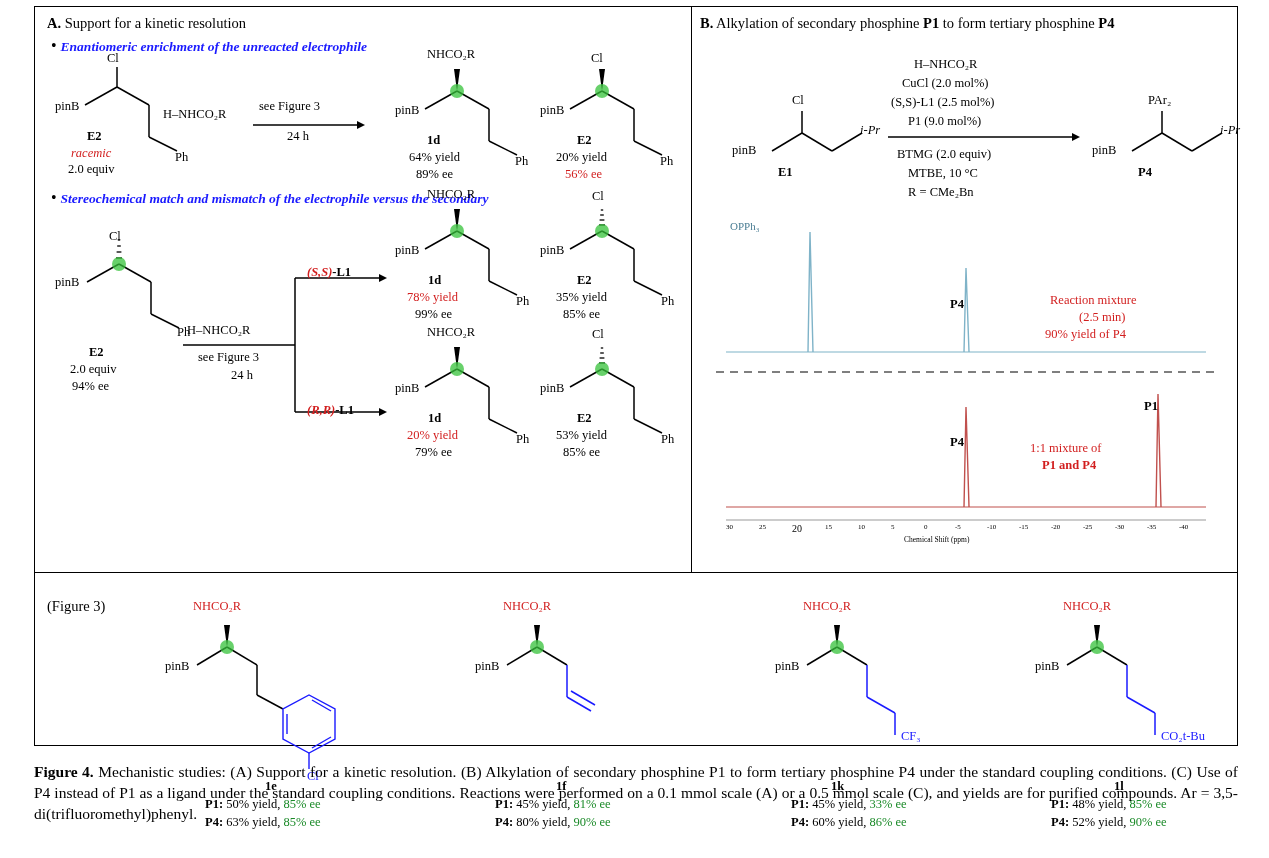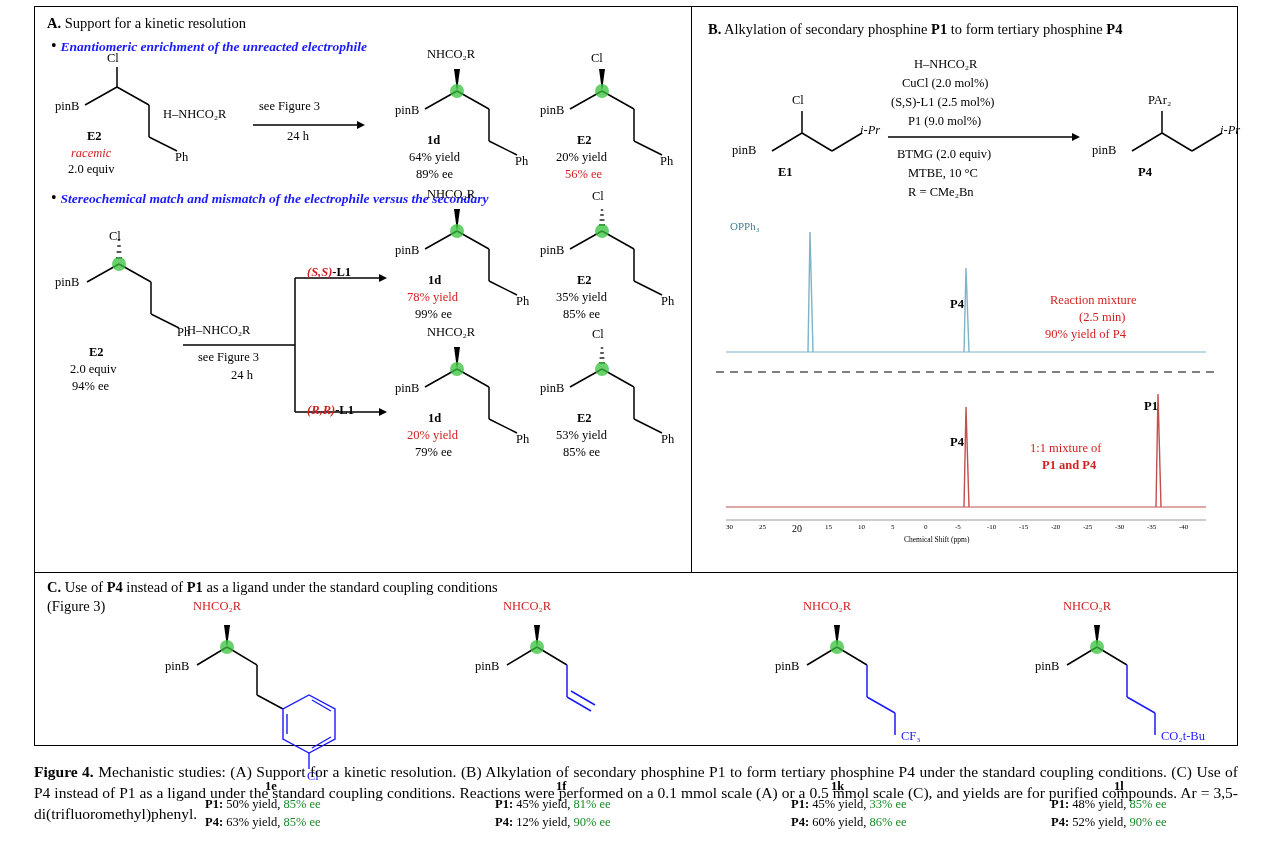--- a/index.html
+++ b/index.html
@@ -219,21 +219,21 @@
     <circle cx="62" cy="28" r="7" fill="#35c23a" opacity="0.75"></circle>
   </svg>
   <div class="lbl small" style="left:505px;top:374px;">pinB</div>
   <div class="lbl small" style="left:557px;top:320px;">Cl</div>
   <div class="lbl small" style="left:626px;top:425px;">Ph</div>
   <div class="lbl small b" style="left:542px;top:404px;">E2</div>
   <div class="lbl small" style="left:521px;top:421px;">53% yield</div>
   <div class="lbl small" style="left:528px;top:438px;">85% ee</div>
 
   <div class="panelB-box">
-    <div class="lbl ttl" style="left:16px;top:8px;margin-top:6px;">
+    <div class="lbl ttl" style="left:8px;top:8px;">
       <span class="b">B.</span><span> Alkylation of secondary phosphine </span><span class="b">P1</span><span> to form tertiary phosphine </span><span class="b">P4</span>
     </div>
 
     <div class="lbl small" style="left:222px;top:50px;">H–NHCO₂R</div>
     <div class="lbl small" style="left:210px;top:69px;">CuCl (2.0 mol%)</div>
     <div class="lbl small" style="left:199px;top:88px;">(S,S)-L1 (2.5 mol%)</div>
     <div class="lbl small" style="left:216px;top:107px;">P1 (9.0 mol%)</div>
     <div class="lbl small" style="left:205px;top:140px;">BTMG (2.0 equiv)</div>
     <div class="lbl small" style="left:216px;top:159px;">MTBE, 10 °C</div>
     <div class="lbl small" style="left:216px;top:178px;">R = CMe₂Bn</div>
@@ -304,23 +304,20 @@
       <div style="position:absolute;left:293px;top:0;font-size:7px;">-15</div>
       <div style="position:absolute;left:325px;top:0;font-size:7px;">-20</div>
       <div style="position:absolute;left:357px;top:0;font-size:7px;">-25</div>
       <div style="position:absolute;left:389px;top:0;font-size:7px;">-30</div>
       <div style="position:absolute;left:421px;top:0;font-size:7px;">-35</div>
       <div style="position:absolute;left:453px;top:0;font-size:7px;">-40</div>
     </div>
     <div class="lbl" style="left:212px;top:528px;font-size:7.5px;">Chemical Shift (ppm)</div>
   </div>
 
-  <div class="lbl ttl" style="left:12px;top:572px;">
-    <span class="b">C.</span><span> Use of </span><span class="b">P4</span><span> instead of </span><span class="b">P1</span><span> as a ligand under the standard coupling conditions</span>
-  </div>
   <div class="lbl ttl" style="left:12px;top:591px;">(Figure 3)</div>
 
   <svg class="struct" style="left:130px;top:608px;" width="200" height="110">
     <line x1="32" y1="50" x2="62" y2="32" stroke="#000" stroke-width="1.5"></line>
     <line x1="62" y1="32" x2="92" y2="50" stroke="#000" stroke-width="1.5"></line>
     <line x1="92" y1="50" x2="92" y2="80" stroke="#000" stroke-width="1.5"></line>
     <line x1="92" y1="80" x2="118" y2="94" stroke="#000" stroke-width="1.5"></line>
     <polygon points="62,32 59,10 65,10" fill="#000"></polygon>
     <circle cx="62" cy="32" r="7" fill="#35c23a" opacity="0.75"></circle>
     <g stroke="#1a1aff" stroke-width="1.4" fill="none">
@@ -351,21 +348,21 @@
     <line x1="92" y1="82" x2="116" y2="96" stroke="#1a1aff" stroke-width="1.5"></line>
     <line x1="96" y1="76" x2="120" y2="90" stroke="#1a1aff" stroke-width="1.5"></line>
   </svg>
   <div class="lbl small" style="left:440px;top:652px;">pinB</div>
   <div class="lbl small red" style="left:468px;top:592px;">NHCO₂R</div>
   <div class="lbl small b" style="left:521px;top:772px;">1f</div>
   <div class="lbl small" style="left:460px;top:790px;">
     <span class="b">P1:</span><span> 45% yield, </span><span class="green">81% ee</span>
   </div>
   <div class="lbl small" style="left:460px;top:808px;">
-    <span class="b">P4:</span><span> 12% yield, </span><span class="green">90% ee</span>
+    <span class="b">P4:</span><span> 80% yield, </span><span class="green">90% ee</span>
   </div>
 
   <svg class="struct" style="left:740px;top:608px;" width="200" height="110">
     <line x1="32" y1="50" x2="62" y2="32" stroke="#000" stroke-width="1.5"></line>
     <line x1="62" y1="32" x2="92" y2="50" stroke="#000" stroke-width="1.5"></line>
     <polygon points="62,32 59,10 65,10" fill="#000"></polygon>
     <circle cx="62" cy="32" r="7" fill="#35c23a" opacity="0.75"></circle>
     <line x1="92" y1="50" x2="92" y2="82" stroke="#1a1aff" stroke-width="1.5"></line>
     <line x1="92" y1="82" x2="120" y2="98" stroke="#1a1aff" stroke-width="1.5"></line>
     <line x1="120" y1="98" x2="120" y2="120" stroke="#1a1aff" stroke-width="1.5"></line>

